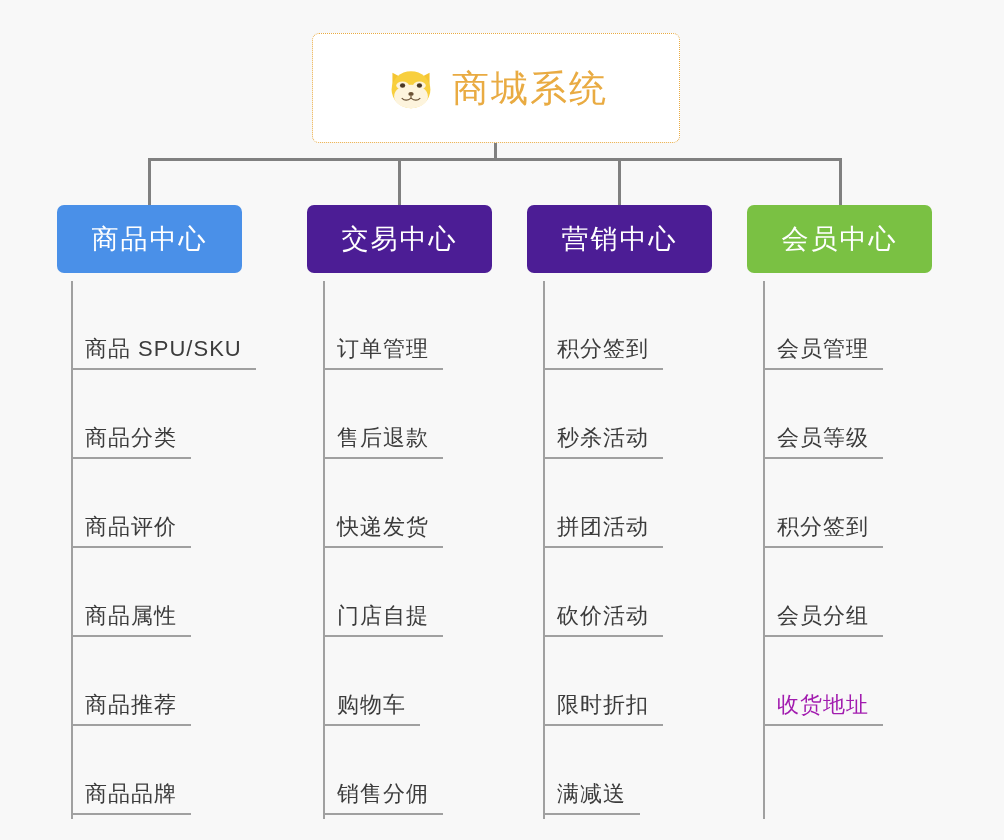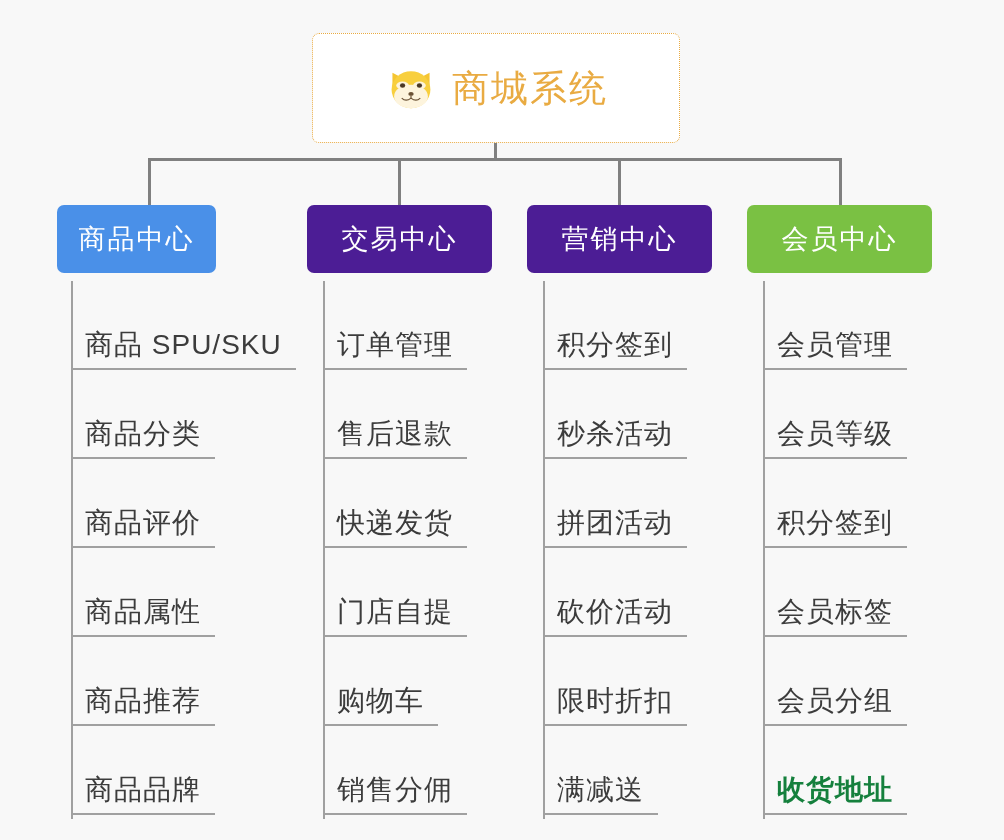--- a/index.html
+++ b/index.html
@@ -87,21 +87,21 @@
     list-style: none;
   }
   .leaf-item {
     position: relative;
     height: 89px;
     display: flex;
     align-items: flex-end;
   }
   .leaf-label {
     display: inline-block;
-    font-size: 28px;
+    font-size: 22px;
     color: #3c3c3c;
     letter-spacing: 1px;
     white-space: nowrap;
     padding: 0 14px 7px 14px;
     border-bottom: 2px solid #a0a0a0;
     line-height: 1.1;
   }
 </style>
 </head>
 <body>
@@ -135,21 +135,21 @@
 
   <div class="conn conn-v" style="left:494px; top:143px; height:18px;"></div>
   <div class="conn conn-h" style="left:148px; top:158px; width:694px;"></div>
   <div class="conn conn-v" style="left:148px; top:158px; height:47px;"></div>
   <div class="conn conn-v" style="left:398px; top:158px; height:47px;"></div>
   <div class="conn conn-v" style="left:618px; top:158px; height:47px;"></div>
   <div class="conn conn-v" style="left:839px; top:158px; height:47px;"></div>
 
   <div id="columns-host">
       <div class="column" style="left: 0px;">
-        <div class="cat-header" style="left: 57px; width: 159px; background: rgb(74, 144, 232);">商品中心</div>
+        <div class="cat-header" style="left: 57px; width: 185px; background: rgb(74, 144, 232);">商品中心</div>
         <div class="trunk" style="left: 71px; top: 76px; height: 538px; background: rgb(160, 160, 160);"></div>
         <ul class="leaf-list" style="left: 71px; top: 76px;">
           <li class="leaf-item">
             <span class="leaf-label" style="border-bottom-color: rgb(160, 160, 160); color: rgb(60, 60, 60);">商品 SPU/SKU</span>
           </li>
           <li class="leaf-item">
             <span class="leaf-label" style="border-bottom-color: rgb(160, 160, 160); color: rgb(60, 60, 60);">商品分类</span>
           </li>
           <li class="leaf-item">
             <span class="leaf-label" style="border-bottom-color: rgb(160, 160, 160); color: rgb(60, 60, 60);">商品评价</span>
@@ -220,25 +220,22 @@
           <li class="leaf-item">
             <span class="leaf-label" style="border-bottom-color: rgb(160, 160, 160); color: rgb(60, 60, 60);">会员管理</span>
           </li>
           <li class="leaf-item">
             <span class="leaf-label" style="border-bottom-color: rgb(160, 160, 160); color: rgb(60, 60, 60);">会员等级</span>
           </li>
           <li class="leaf-item">
             <span class="leaf-label" style="border-bottom-color: rgb(160, 160, 160); color: rgb(60, 60, 60);">积分签到</span>
           </li>
           <li class="leaf-item">
-            <span class="leaf-label" style="border-bottom-color: rgb(160, 160, 160); color: rgb(60, 60, 60);">会员标签</span>
-          </li>
-          <li class="leaf-item">
             <span class="leaf-label" style="border-bottom-color: rgb(160, 160, 160); color: rgb(60, 60, 60);">会员分组</span>
           </li>
           <li class="leaf-item">
-            <span class="leaf-label" style="border-bottom-color: rgb(160, 160, 160); color: #15803d; font-weight: bold;">收货地址</span>
+            <span class="leaf-label" style="border-bottom-color: rgb(160, 160, 160); color: #a21caf;">收货地址</span>
           </li>
         </ul>
       </div>
     </div>
 
 </div>
 
 </body></html>

